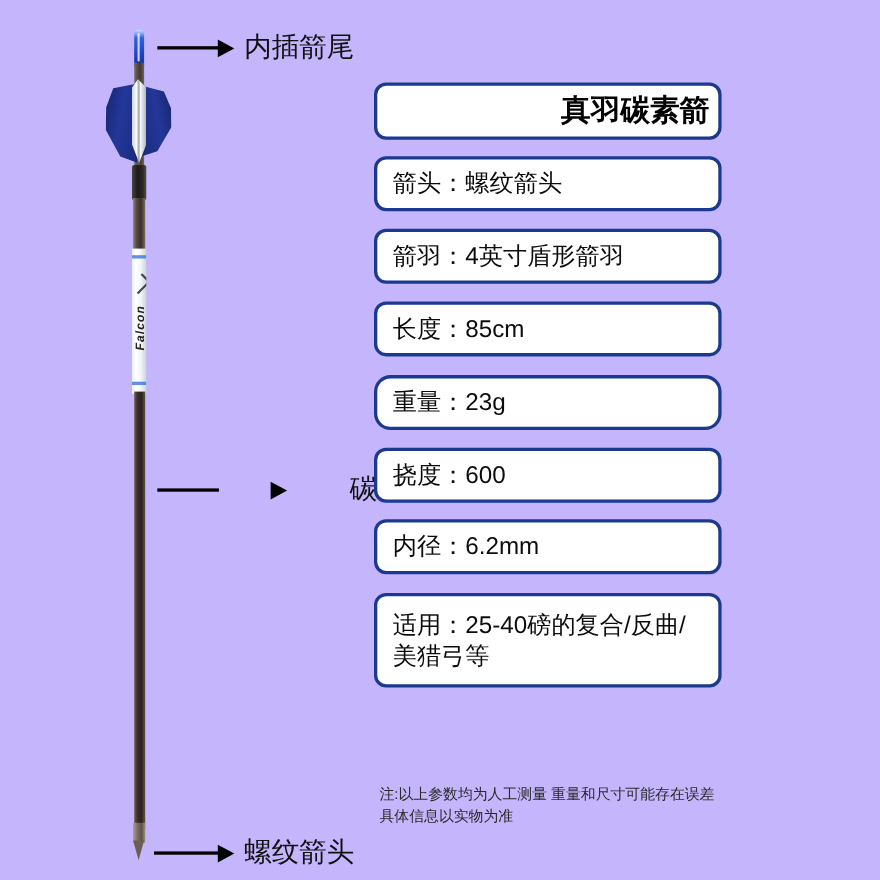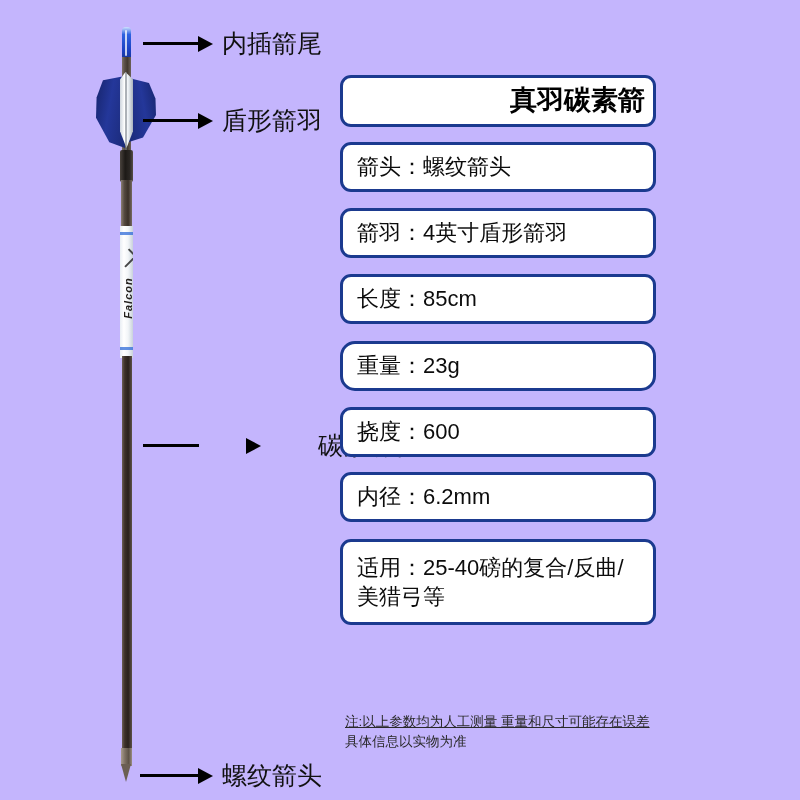--- a/index.html
+++ b/index.html
@@ -154,25 +154,20 @@
     <div class="point-collar"></div>
     <div class="point-tip"></div>
   </div>
 
   <div class="callout" style="left:143px;top:31px;">
     <div class="line" style="width:56px;"></div>
     <div class="head"></div>
     <div class="ctext">内插箭尾</div>
   </div>
 
-  <div class="callout" style="left:143px;top:108px;">
-    <div class="line" style="width:56px;"></div>
-    <div class="head"></div>
-    <div class="ctext">盾形箭羽</div>
-  </div>
 
   <div class="callout" style="left:143px;top:433px;gap:48px;">
     <div class="line" style="width:56px;"></div>
     <div class="head"></div>
     <div class="ctext">碳素箭杆</div>
   </div>
 
   <div class="callout" style="left:140px;top:763px;text-align:right;">
     <div class="line" style="width:59px;"></div>
     <div class="head"></div>
@@ -207,17 +202,17 @@
 
     <div class="spec" style="top:472px;height:50px;">
       <div class="txt">内径：6.2mm</div>
     </div>
 
     <div class="spec" style="top:539px;height:86px;">
       <div class="txt">适用：25-40磅的复合/反曲/美猎弓等</div>
     </div>
 
 
-    <div class="note" style="top:712px;text-decoration:underline;">注:以上参数均为人工测量 重量和尺寸可能存在误差</div>
+    <div class="note" style="top:712px;">注:以上参数均为人工测量 重量和尺寸可能存在误差</div>
     <div class="note" style="top:732px;">具体信息以实物为准</div>
   </div>
 
 </div>
 
 </body></html>

